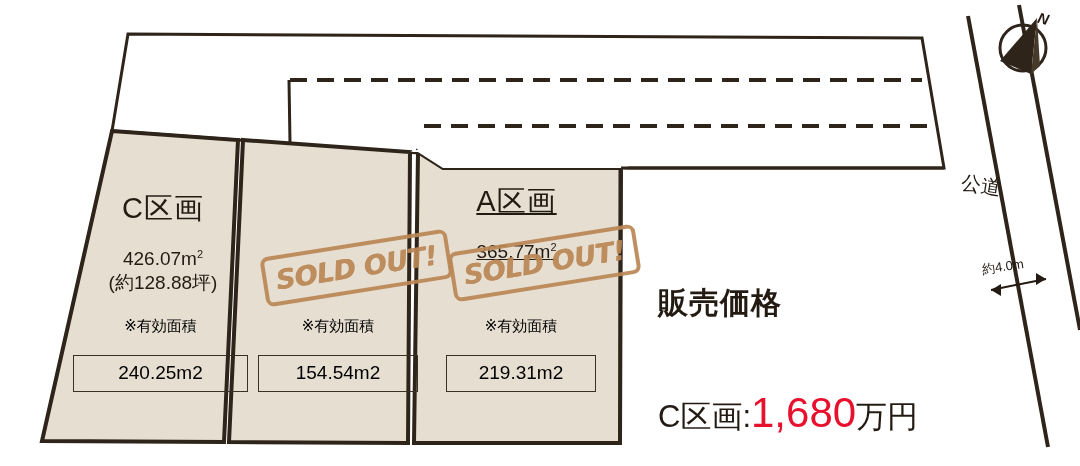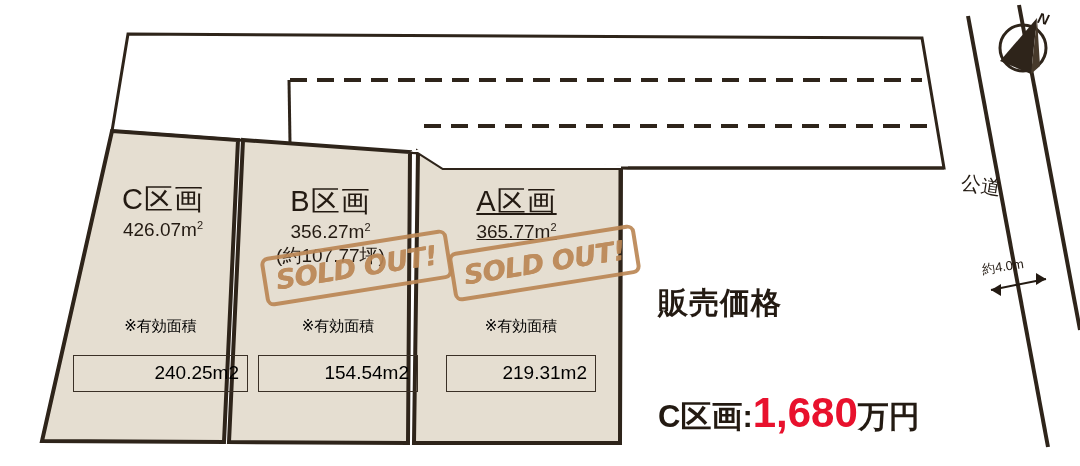--- a/index.html
+++ b/index.html
@@ -34,21 +34,21 @@
   }
   .lot-title {
     font-size: 29px;
     line-height: 1.05;
     letter-spacing: 1px;
     font-weight: 400;
     color: #231a12;
     white-space: nowrap;
   }
   .lot-area {
-    margin-top: 4px;
+    margin-top: 24px;
     font-size: 19px;
     line-height: 1.22;
     white-space: nowrap;
   }
   .lot-area .sup {
     font-size: 11px;
     vertical-align: super;
     line-height: 0;
   }
   .eff-label {
@@ -57,21 +57,20 @@
     margin-bottom: 20px;
     white-space: nowrap;
   }
   .eff-box {
     border: 1px solid #3a3026;
     padding: 5px 8px 7px 8px;
     font-size: 19px;
     line-height: 1.22;
     white-space: nowrap;
     background: transparent;
-    text-align: right;
   }
   .eff-wrap {
     position: absolute;
     text-align: center;
   }
 
   
   .stamp {
     position: absolute;
     color: #bb8755;
@@ -94,21 +93,21 @@
     position: absolute;
     font-size: 30px;
     font-weight: bold;
     color: #231a12;
     letter-spacing: 1px;
     white-space: nowrap;
   }
   .price-line {
     position: absolute;
     white-space: nowrap;
-    font-weight: bold;
+    font-weight: normal;
     color: #231a12;
   }
   .price-lot {
     font-size: 31px;
     letter-spacing: 0px;
   }
   .price-val {
     font-size: 42px;
     color: #e8112d;
     letter-spacing: 0px;
@@ -174,40 +173,34 @@
       <polygon points="1046,279 1036,273 1036,285" fill="#231a12"></polygon>
     </g>
 
     <g>
       <circle cx="1023" cy="48" r="23" fill="none" stroke="#2e241a" stroke-width="3"></circle>
       <polygon points="1037,18 1031,74 1000,61" fill="#2e241a"></polygon>
       <polygon points="1037,18 1031,74 1040,66" fill="#473a2b"></polygon>
     </g>
   </svg>
 
-  <div class="lot-block" style="left:68px; top:184px; width:190px;">
+  <div class="lot-block" style="left:68px; top:193px; width:190px;">
     <div class="lot-title">C区画</div>
     <div class="lot-area">
       <span>426.07</span><span>m</span><span class="sup">2</span><br>
+      <span>(約128.88坪)</span>
     </div>
   </div>
   <div class="eff-wrap" style="left:73px; top:318px; width:175px;">
     <div class="eff-label">※有効面積</div>
     <div class="eff-box">
       <span>240.25</span><span>m</span><span class="sup">2</span><br>
     </div>
   </div>
 
-  <div class="lot-block" style="left:248px; top:186px; width:165px;">
-    <div class="lot-title">B区画</div>
-    <div class="lot-area">
-      <span>356.27</span><span>m</span><span class="sup">2</span><br>
-      <span>(約107.77坪)</span>
-    </div>
-  </div>
   <div class="eff-wrap" style="left:258px; top:318px; width:160px;">
     <div class="eff-label">※有効面積</div>
     <div class="eff-box">
       <span>154.54</span><span>m</span><span class="sup">2</span><br>
     </div>
   </div>
   <div class="stamp" style="left:262px; top:243px; transform:rotate(-9deg);">SOLD OUT!</div>
 
   <div class="lot-block" style="left:434px; top:186px; width:165px;text-decoration:underline;">
     <div class="lot-title">A区画</div>

